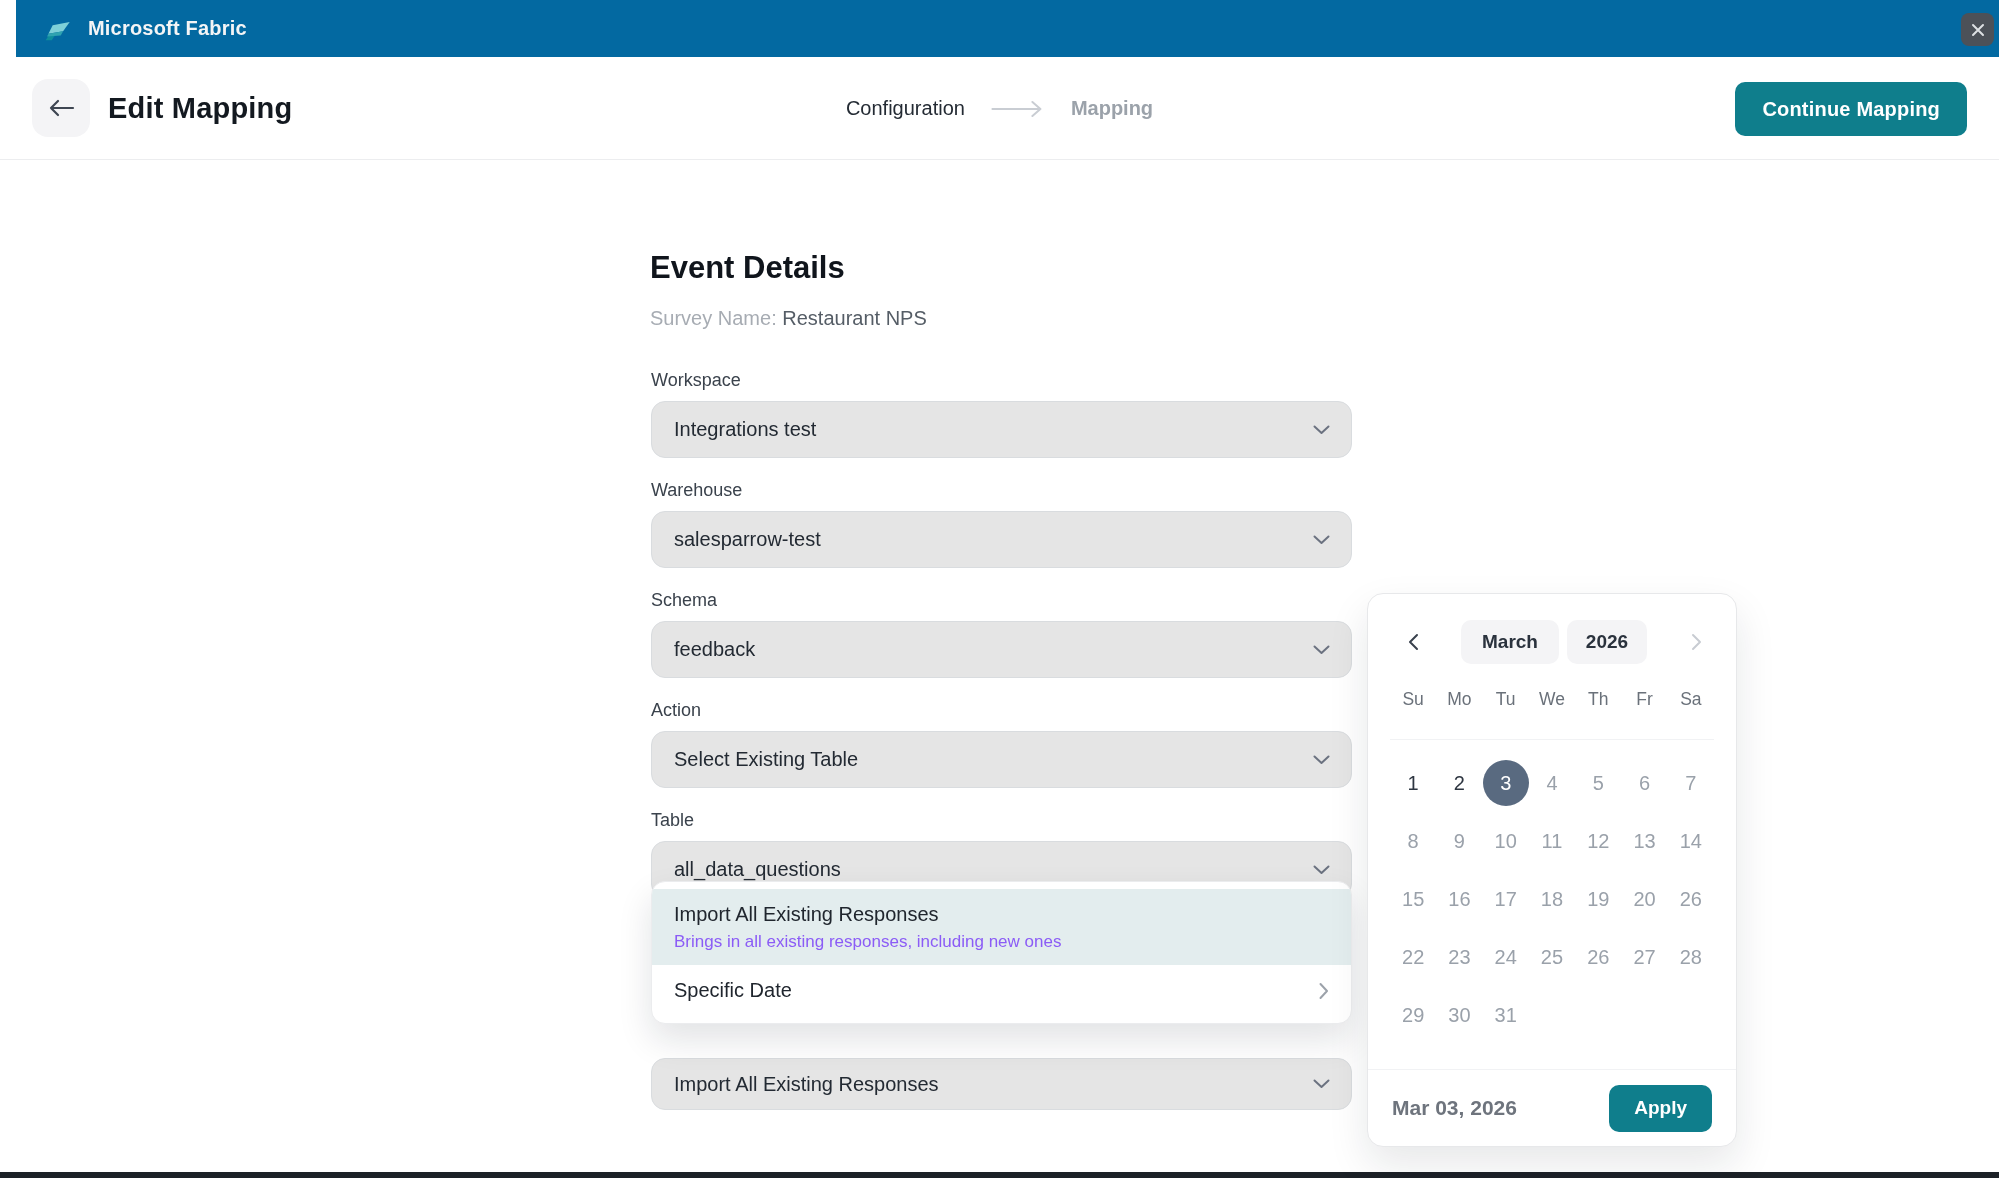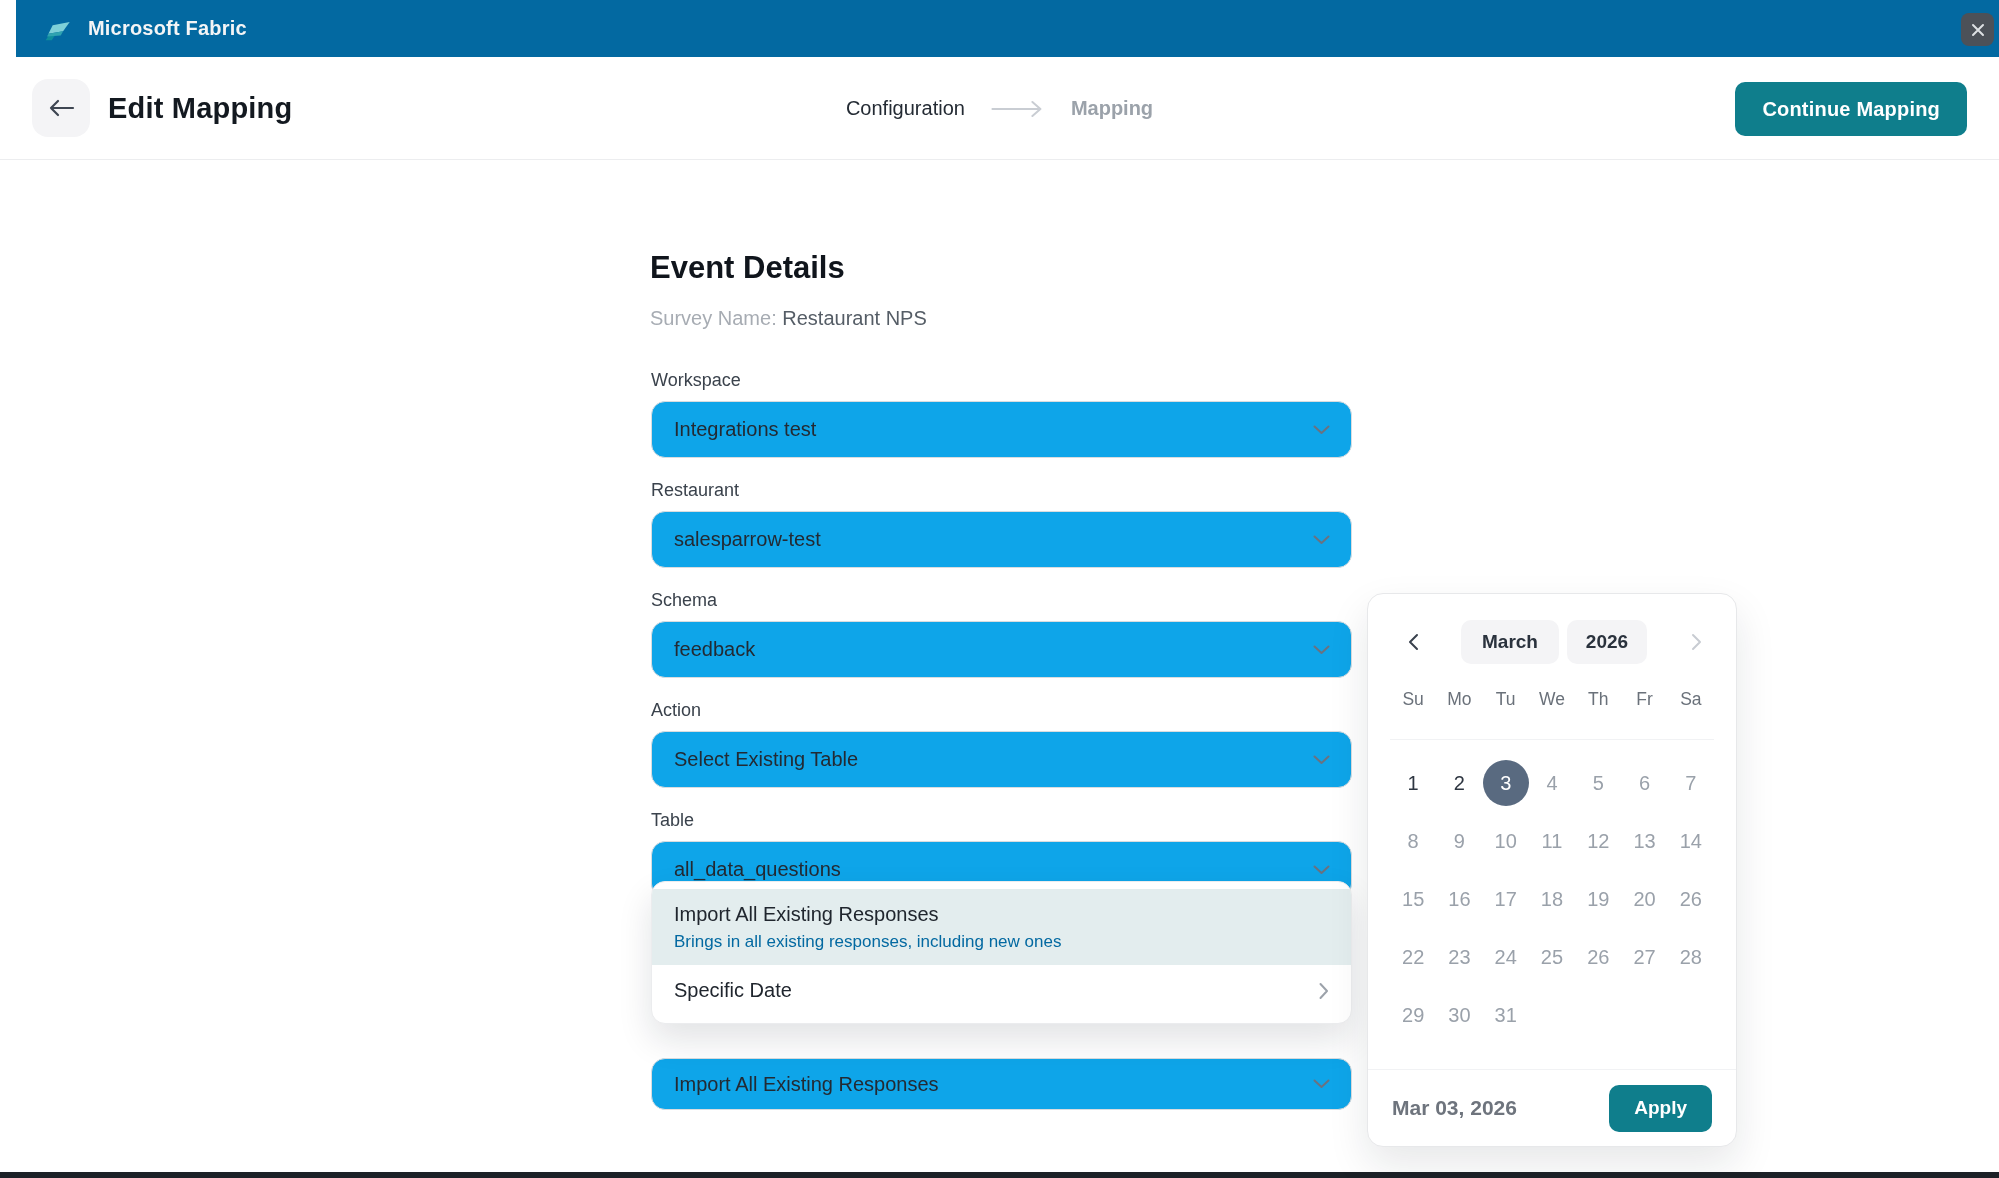--- a/index.html
+++ b/index.html
@@ -24,29 +24,29 @@
 
   
   .heading { position:absolute; left:650px; top:250px; font-size:31px; font-weight:700; color:#10151C; }
   .survey { position:absolute; left:650px; top:307px; font-size:20px; }
   .survey-label { color:#A7ACB3; }
   .survey-value { color:#555D66; font-weight:500; }
 
   .form-col { position:absolute; left:651px; top:368px; width:701px; }
   .field { margin-bottom:20px; }
   .field-label { font-size:18px; line-height:24px; color:#3A424C; margin-bottom:9px; }
-  .select { position:relative; height:57px; border:1.5px solid #D9DCDF; border-radius:14px; background:#0ea5e9; display:flex; align-items:center; padding:0 52px 0 22px; cursor:pointer; }
+  .select { position:relative; height:57px; border:1.5px solid #D9DCDF; border-radius:14px; background:#e5e5e5; display:flex; align-items:center; padding:0 52px 0 22px; cursor:pointer; }
   .select-value { font-size:20px; color:#232A33; white-space:nowrap; }
   .chev-down { position:absolute; right:21px; top:50%; transform:translateY(-50%); }
 
   .dropdown-panel { position:absolute; left:651px; top:881px; width:701px; background:#fff; border:1px solid #EBECEE; border-radius:14px; box-shadow:0 16px 34px rgba(18,26,38,.12); z-index:5; overflow:hidden; padding:7px 0; }
   .dd-item { position:relative; padding:12px 40px 12px 22px; cursor:pointer; }
   .dd-item.hl { background:#E3EDEE; }
   .dd-title { font-size:20px; line-height:27px; color:#20262E; }
-  .dd-desc { font-size:17px; line-height:23px; color:#0369a1; margin-top:2px; }
+  .dd-desc { font-size:17px; line-height:23px; color:#8b5cf6; margin-top:2px; }
   .dd-chev { position:absolute; right:22px; top:50%; transform:translateY(-50%); }
 
   .import-select { position:absolute; left:651px; top:1058px; width:701px; z-index:1; }
 
   
   .calendar { position:absolute; left:1367px; top:593px; width:370px; height:554px; background:#fff; border:1px solid #E7E8EA; border-radius:16px; box-shadow:0 18px 40px rgba(18,26,38,.10); z-index:10; }
   .cal-nav { position:absolute; top:31px; width:30px; height:34px; border:none; background:transparent; cursor:pointer; display:flex; align-items:center; justify-content:center; }
   .cal-prev { left:30px; }
   .cal-next { left:313px; }
   .cal-pill { position:absolute; top:26px; height:44px; border:none; border-radius:10px; background:#F4F4F6; font-family:inherit; font-size:19px; font-weight:700; color:#2A323D; cursor:pointer; }
@@ -112,21 +112,21 @@
     <div class="field">
       <div class="field-label">Workspace</div>
       <div class="select">
         <span class="select-value">Integrations test</span>
         <svg class="chev-down" width="17" height="10" viewBox="0 0 17 10">
             <path d="M1.5 1.5 L8.5 8 L15.5 1.5" stroke="#6B7280" stroke-width="2" stroke-linecap="round" stroke-linejoin="round" fill="none"></path>
           </svg>
       </div>
     </div>
     <div class="field">
-      <div class="field-label">Restaurant</div>
+      <div class="field-label">Warehouse</div>
       <div class="select">
         <span class="select-value">salesparrow-test</span>
         <svg class="chev-down" width="17" height="10" viewBox="0 0 17 10">
             <path d="M1.5 1.5 L8.5 8 L15.5 1.5" stroke="#6B7280" stroke-width="2" stroke-linecap="round" stroke-linejoin="round" fill="none"></path>
           </svg>
       </div>
     </div>
     <div class="field">
       <div class="field-label">Schema</div>
       <div class="select">

